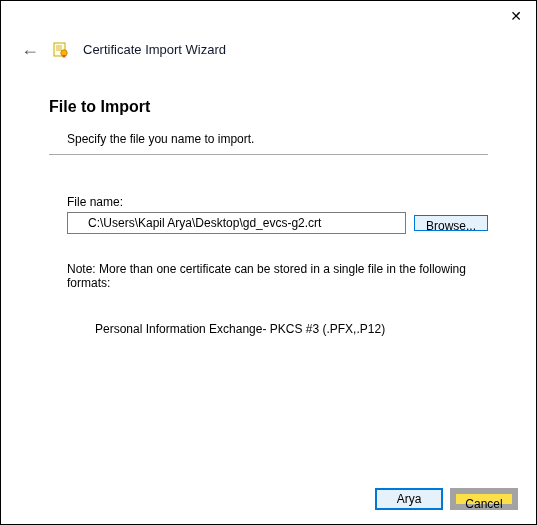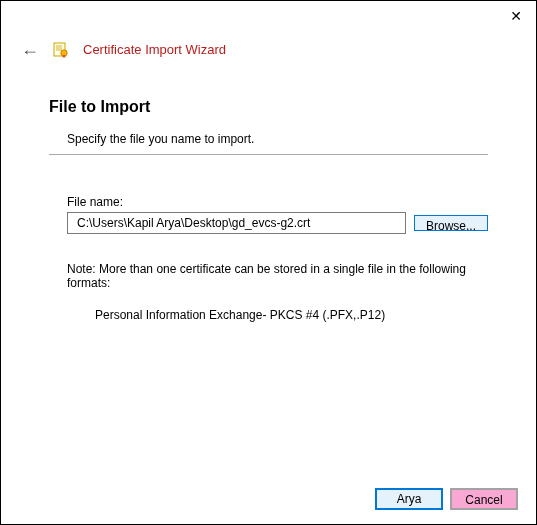--- a/index.html
+++ b/index.html
@@ -39,21 +39,21 @@
       cursor: default;
     }
     .cert-icon {
       width: 16px;
       height: 16px;
       position: relative;
     }
     .cert-icon svg { display: block; }
     .wizard-title {
       font-size: 13px;
-      color: #b91c1c;
+      color: #0f172a;
     }
     .content {
       padding: 24px 48px 0 48px;
     }
     .section-header {
       font-weight: bold;
       font-size: 16px;
       margin-bottom: 16px;
     }
     .section-sub {
@@ -76,54 +76,54 @@
     }
     .file-row {
       display: flex;
       gap: 8px;
       align-items: center;
       margin-bottom: 28px;
     }
     .file-input {
       flex: 1;
       border: 1px solid #7a7a7a;
-      padding: 3px 9px;
+      padding: 3px 20px;
       font-family: inherit;
       font-size: 12px;
       height: 22px;
     }
     .browse-btn {
       border: 1px solid #0078d7;
       background: #e5f1fb;
       padding: 3px 10px;
       font-family: inherit;
       font-size: 12px;
       height: 16px;
       cursor: pointer;
       min-width: 74px;
     }
     .note-line {
       font-size: 12px;
-      margin-bottom: 18px;
+      margin-bottom: 32px;
     }
     .format-line {
       font-size: 12px;
       margin-left: 28px;
       margin-bottom: 14px;
     }
     .footer {
       position: absolute;
       bottom: 14px;
       right: 18px;
       display: flex;
       gap: 7px;
     }
     .footer-btn {
-      border: 2px solid #a3a3a3;
-      background: #f9a8d4;
+      border: 6px solid #a3a3a3;
+      background: #fde047;
       padding: 3px 0;
       font-family: inherit;
       font-size: 12px;
       cursor: pointer;
       width: 68px;
       height: 22px;
       text-align: center;
     }
     .footer-btn.primary {
       border: 1px solid #0078d7;
@@ -159,20 +159,20 @@
   <hr class="separator">
 
   <div class="form-area">
     <div class="field-label">File name:</div>
     <div class="file-row">
       <input class="file-input" type="text" value="C:\Users\Kapil Arya\Desktop\gd_evcs-g2.crt" style="">
       <button class="browse-btn">Browse...</button>
     </div>
 
     <div class="note-line">Note:  More than one certificate can be stored in a single file in the following formats:</div>
-    <div class="format-line">Personal Information Exchange- PKCS #4 (.PFX,.P12)</div>
+    <div class="format-line">Personal Information Exchange- PKCS #3 (.PFX,.P12)</div>
   </div>
 </div>
 
 <div class="footer">
   <button class="footer-btn primary">Arya</button>
   <button class="footer-btn">Cancel</button>
 </div>
 
 </body></html>

